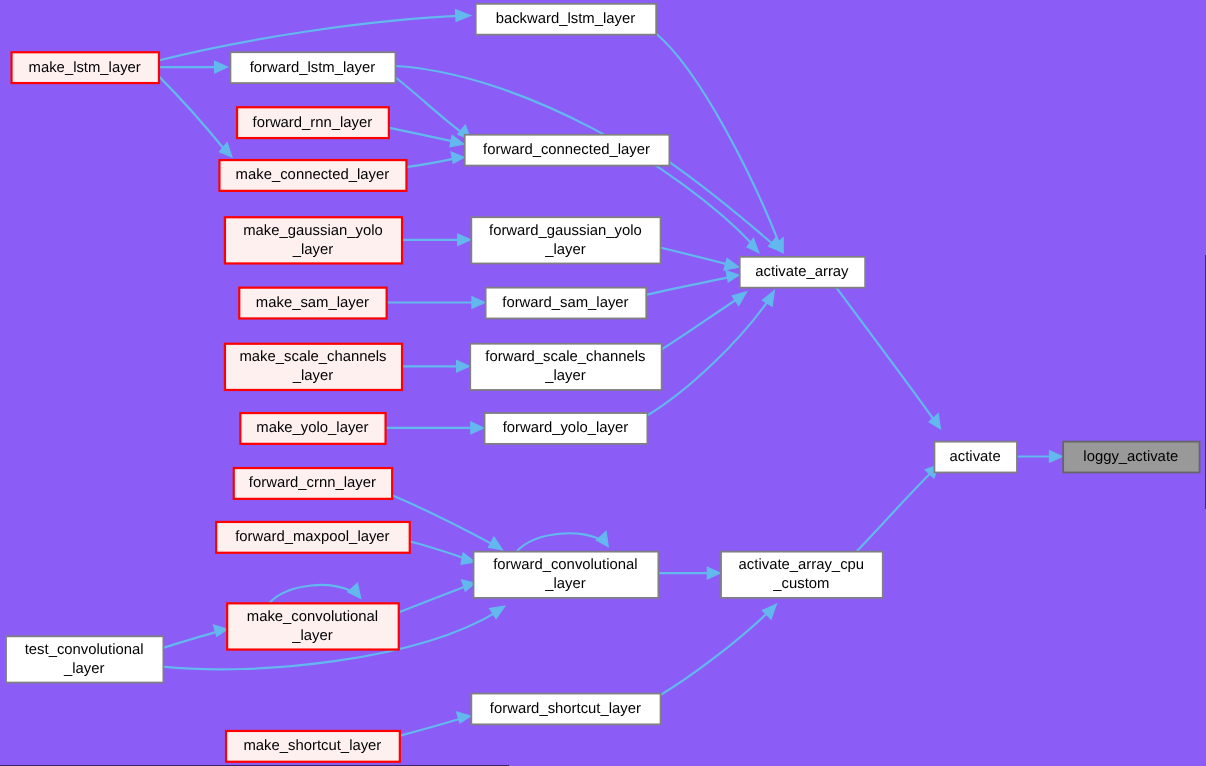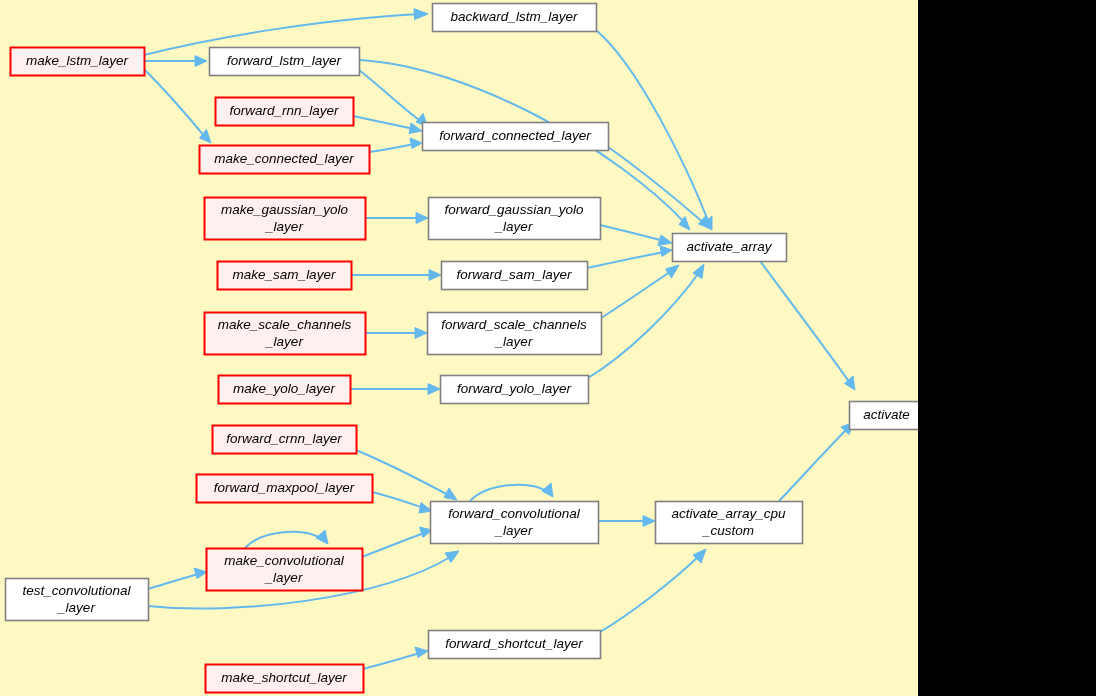--- a/index.html
+++ b/index.html
@@ -2,26 +2,25 @@
 <html><head>
 <meta charset="utf-8">
 <style>
   html, body {
     margin: 0;
     padding: 0;
     background: #000000;
   }
   #canvas-wrap {
     position: relative;
-    width: 918px;
+    width: 1096px;
     height: 696px;
-    background: #fef9c3;
+    background: #8b5cf6;
     overflow: hidden;
     font-family: "Liberation Sans", sans-serif;
-    font-style: italic;
   }
   svg#graph {
     position: absolute;
     left: 0;
     top: 0;
     width: 1096px;
     height: 696px;
     display: block;
   }
   .node-label {

